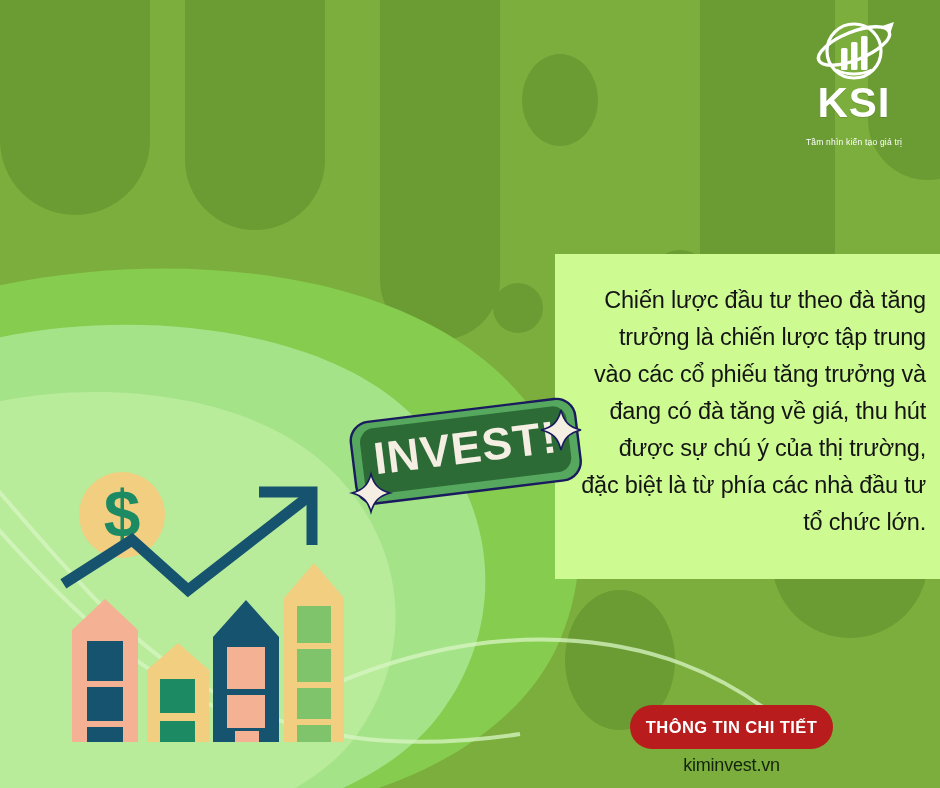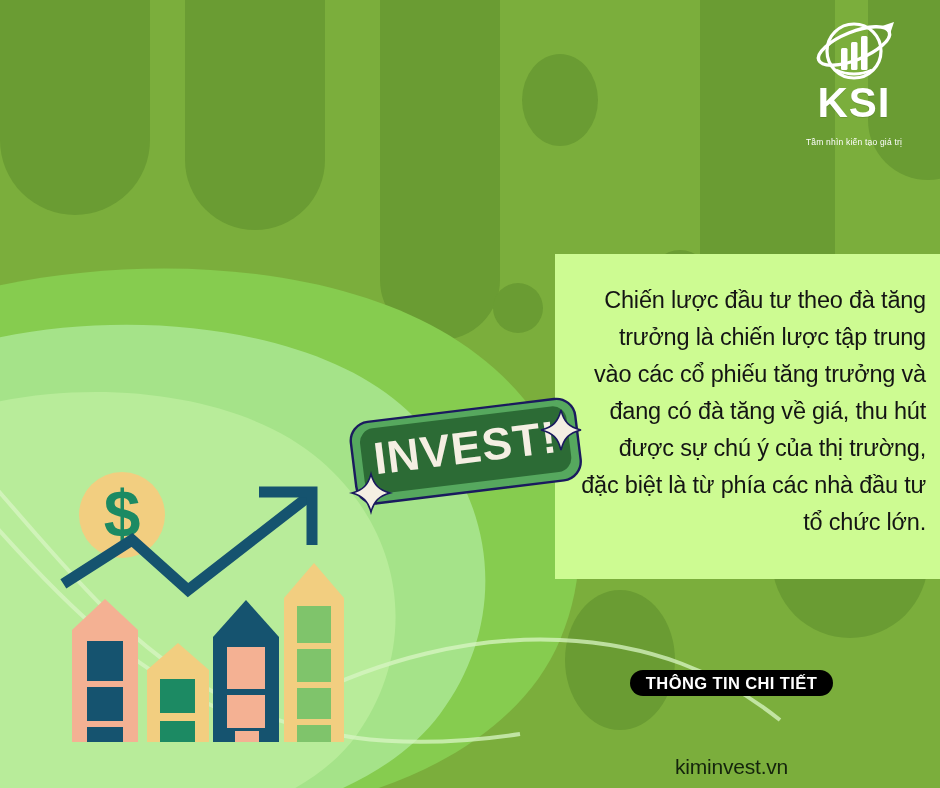--- a/index.html
+++ b/index.html
@@ -117,23 +117,23 @@
   .illus{
     position:absolute;
     left:50px;top:455px;
     width:300px;height:300px;
     z-index:4;
   }
 
   
   .cta{
     position:absolute;
-    left:630px;top:670px;
-    width:203px;height:26px;
-    background:#000000;
+    left:630px;top:705px;
+    width:203px;height:44px;
+    background:#b91c1c;
     border-radius:22px;
     z-index:7;
     display:flex;align-items:center;justify-content:center;
     border:none;
     cursor:pointer;
     padding:0;
   }
   .cta-label{
     font-family:"Liberation Sans","DejaVu Sans",sans-serif;
     font-weight:bold;
@@ -142,21 +142,21 @@
     color:#FFFFFF;
     white-space:nowrap;
   }
   .site{
     position:absolute;
     left:630px;top:755px;
     width:203px;
     text-align:center;
     z-index:7;
     font-family:"Liberation Sans","DejaVu Sans",sans-serif;
-    font-size:21px;
+    font-size:18px;
     color:#14240C;
     letter-spacing:-0.2px;
   }
 </style>
 </head>
 <body>
 
 <div class="poster">
 
   <svg class="layer bg-svg" viewBox="0 0 940 788" width="940" height="788">

